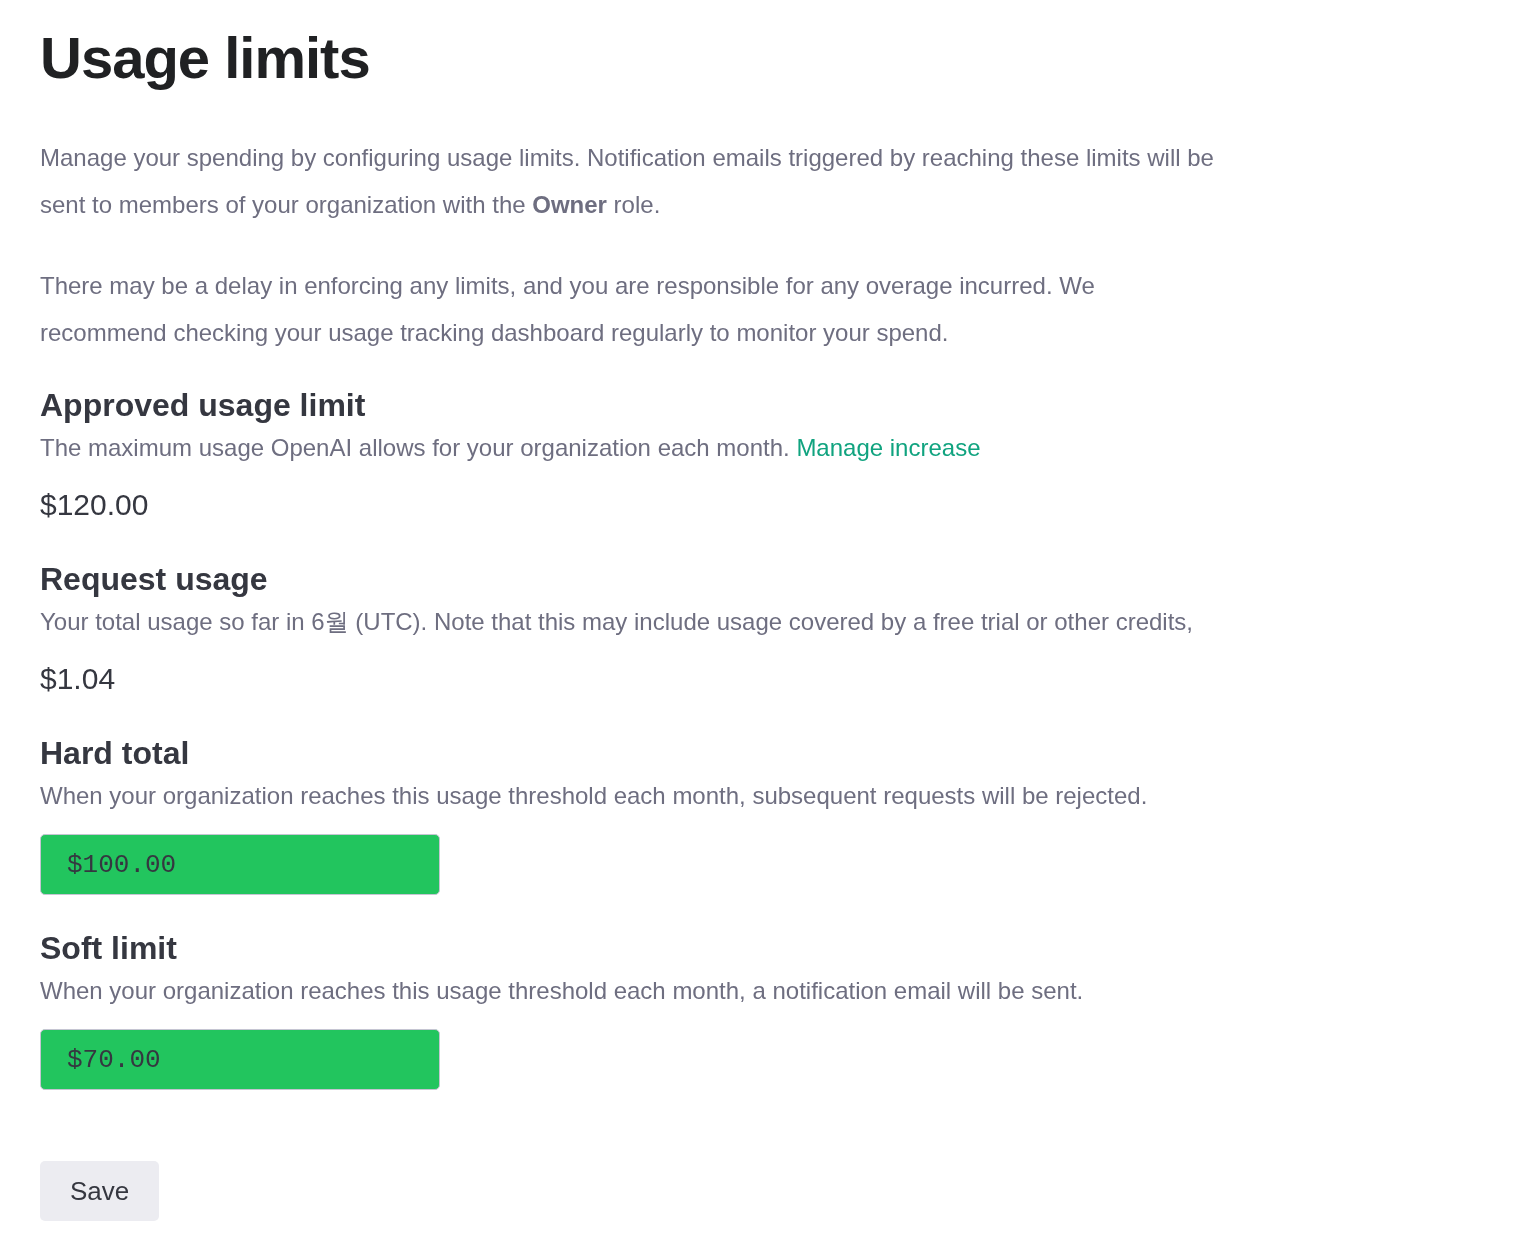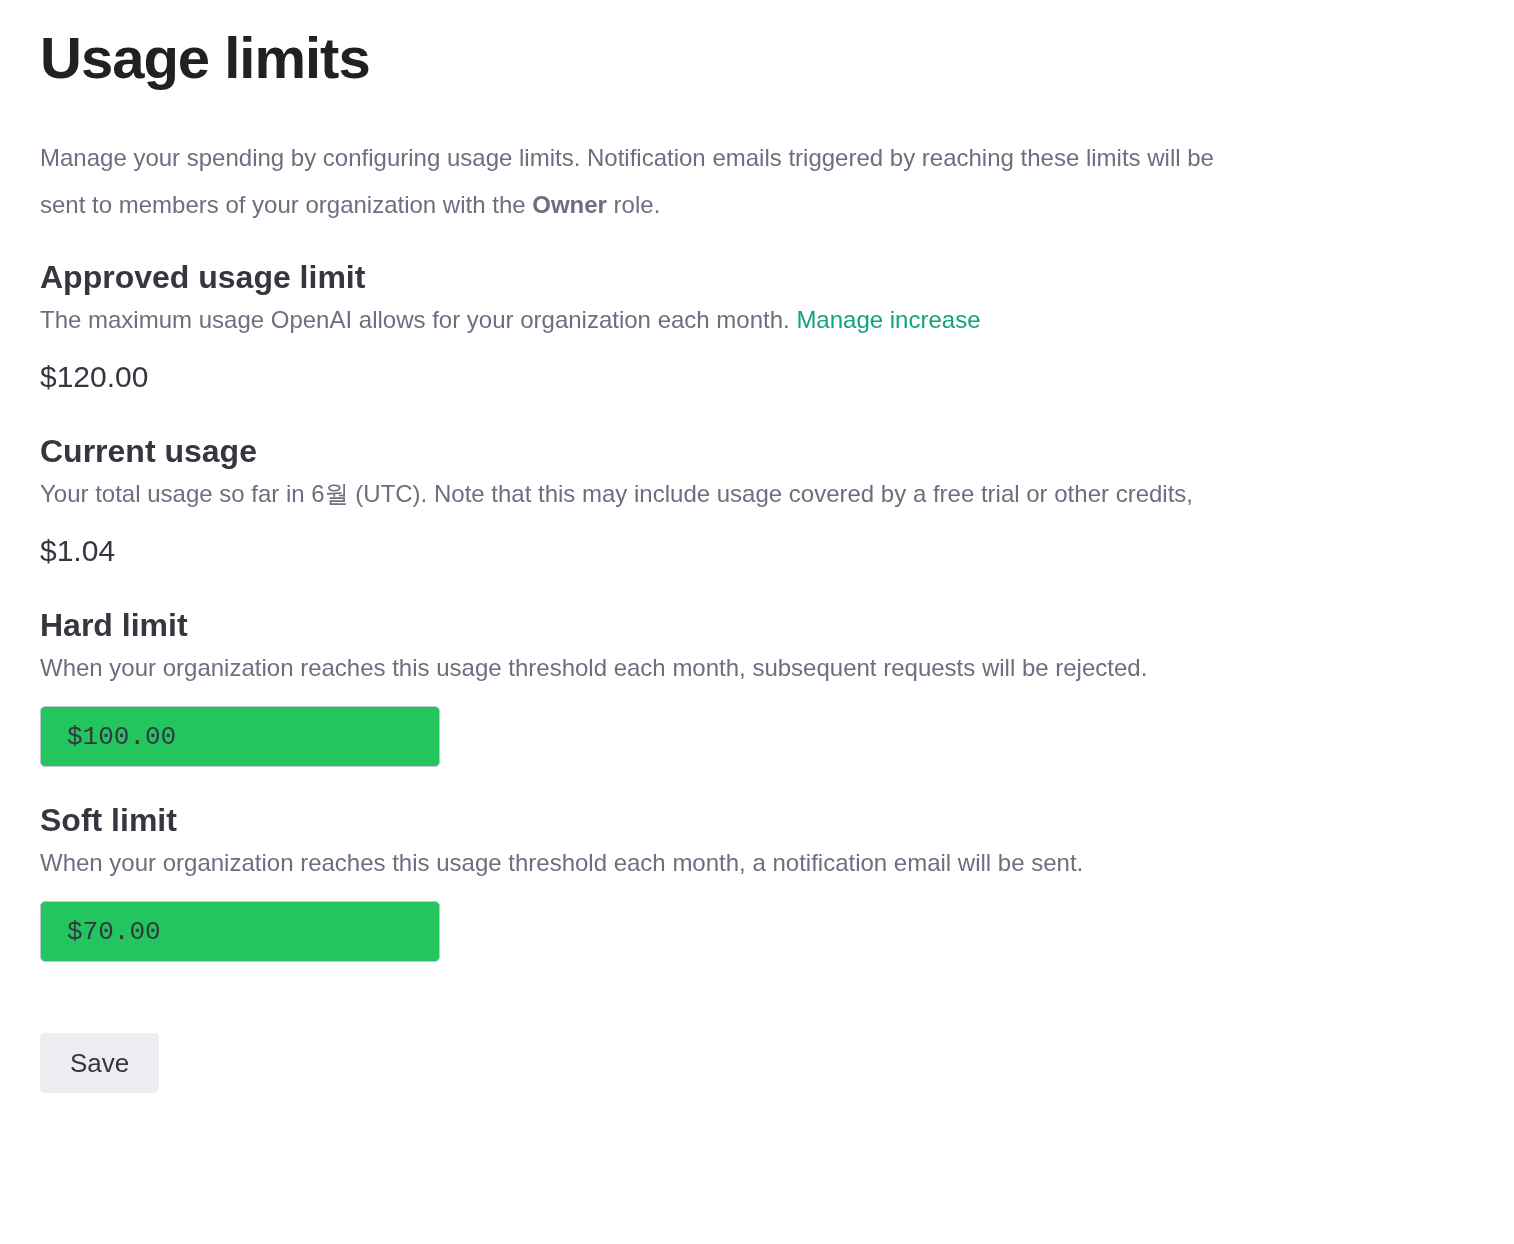--- a/index.html
+++ b/index.html
@@ -95,37 +95,38 @@
 </style>
 </head>
 <body>
 
 <div class="page">
 
   <h1 class="page-title">Usage limits</h1>
 
   <p class="intro"><span>Manage your spending by configuring usage limits. Notification emails triggered by reaching these limits will be sent to members of your organization with the </span><b>Owner</b><span> role.</span></p>
 
+  <p class="intro">There may be a delay in enforcing any limits, and you are responsible for any overage incurred. We recommend checking your usage tracking dashboard regularly to monitor your spend.</p>
 
   <div class="section sec-approved">
     <h2>Approved usage limit</h2>
     <div class="desc"><span>The maximum usage OpenAI allows for your organization each month. </span><a>Manage increase</a></div>
     <div class="value">$120.00</div>
   </div>
 
   <div class="section sec-current">
-    <h2>Current usage</h2>
+    <h2>Request usage</h2>
     <div class="desc">
       <div>Your total usage so far in 6월 (UTC). Note that this may include usage covered by a free trial or other credits,</div>
     </div>
     <div class="value">$1.04</div>
   </div>
 
   <div class="section sec-hard">
-    <h2>Hard limit</h2>
+    <h2>Hard total</h2>
     <div class="desc">When your organization reaches this usage threshold each month, subsequent requests will be rejected.</div>
     <input class="limit-input" type="text" value="$100.00" style="">
   </div>
 
   <div class="section sec-soft">
     <h2>Soft limit</h2>
     <div class="desc">When your organization reaches this usage threshold each month, a notification email will be sent.</div>
     <input class="limit-input" type="text" value="$70.00" style="">
   </div>
 

